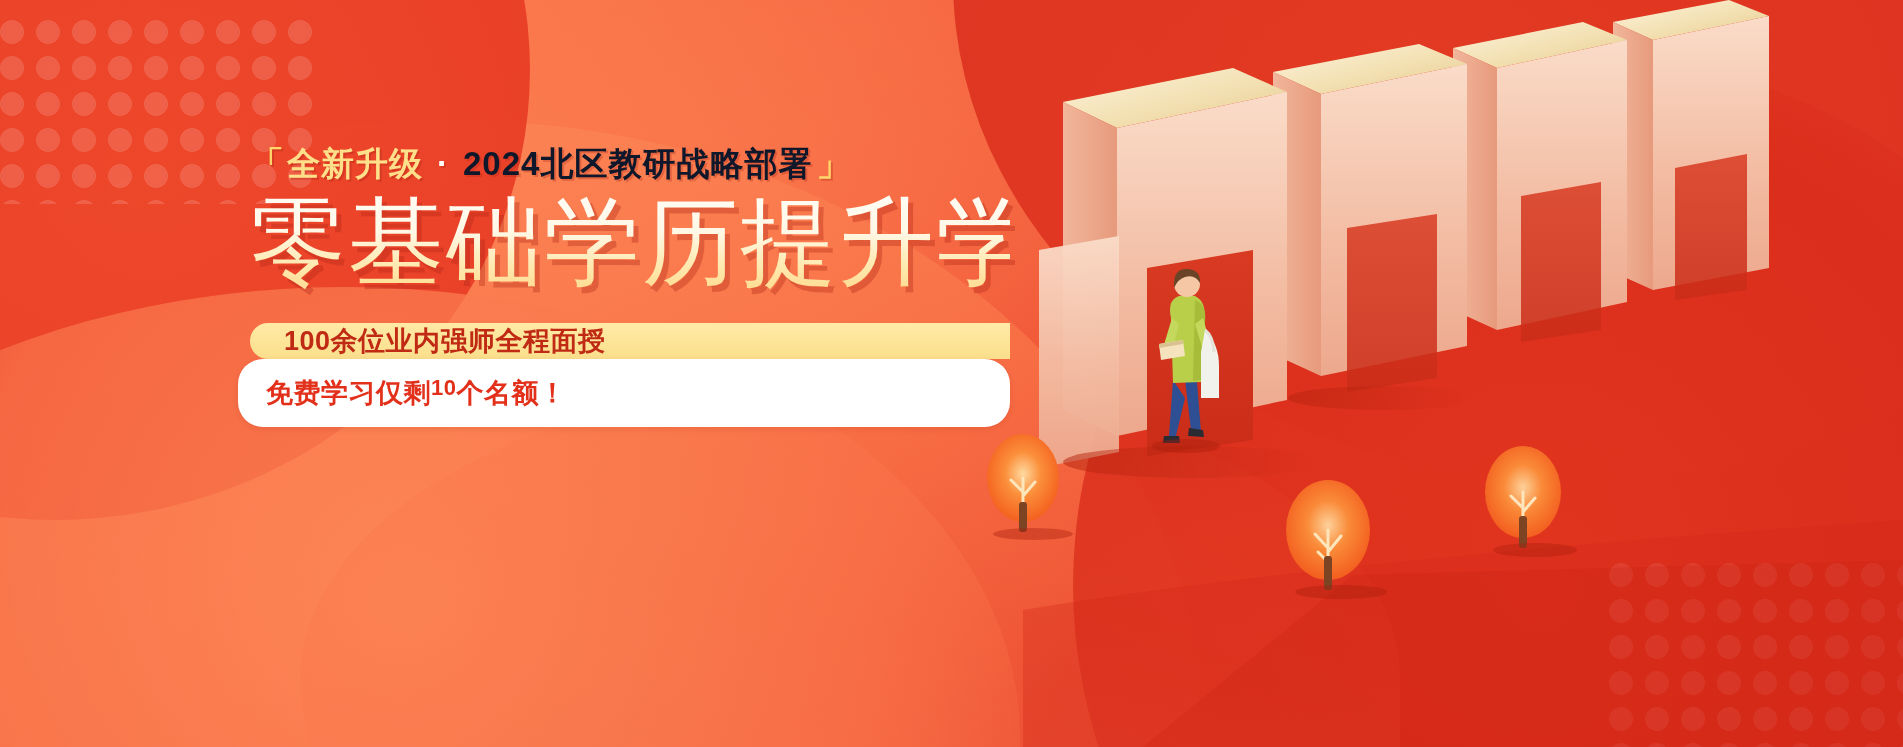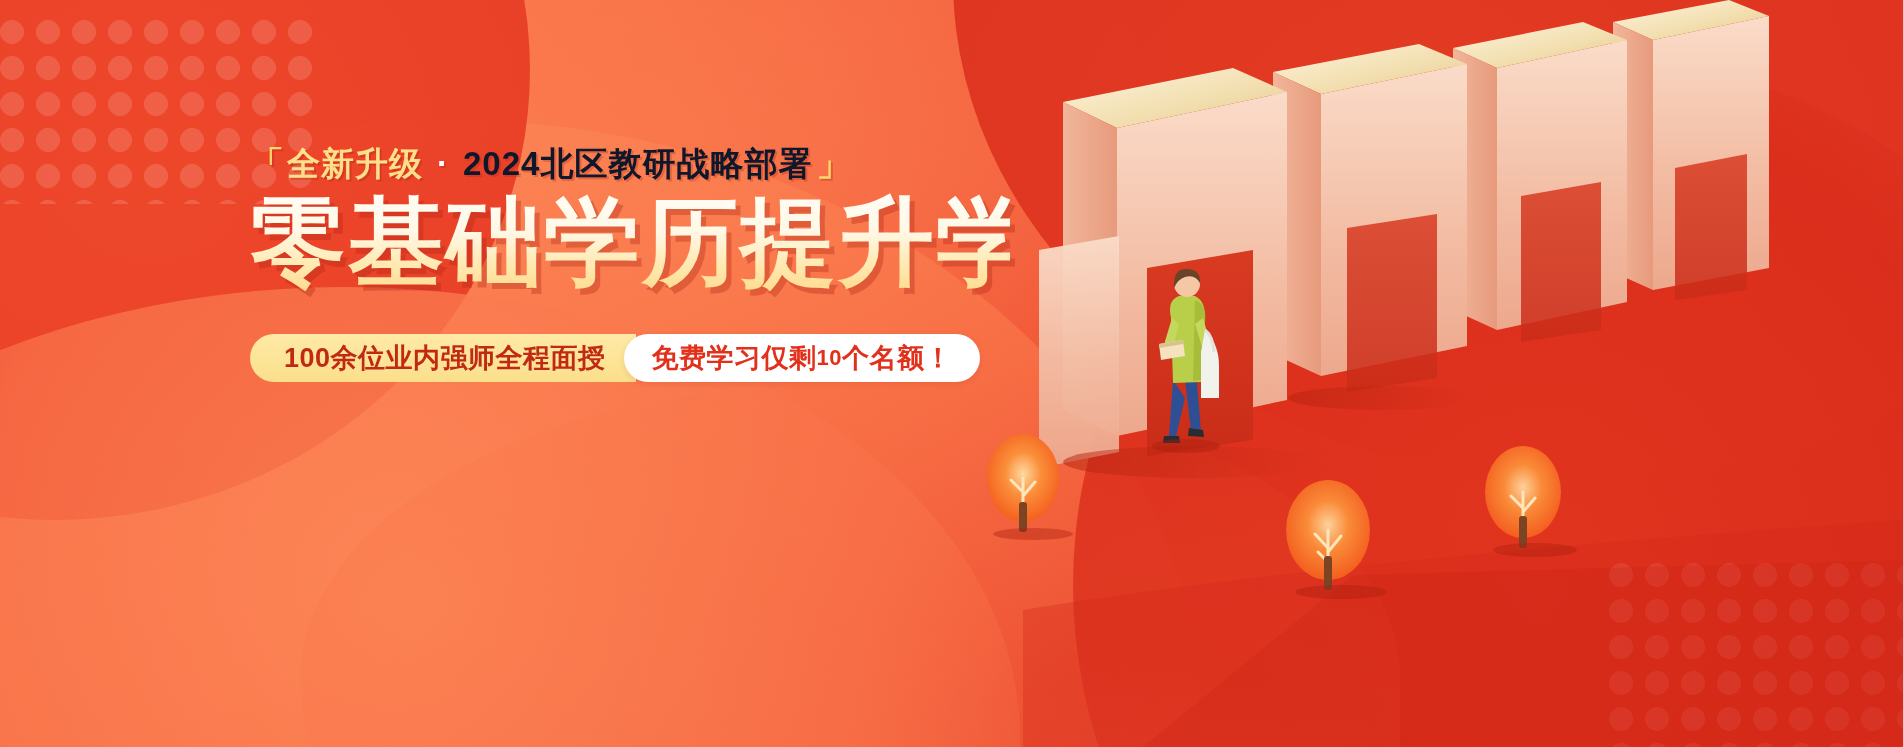--- a/index.html
+++ b/index.html
@@ -120,50 +120,51 @@
     margin:0 14px;
     text-shadow:2px 2px 0 rgba(170,32,18,.28);
   }
   .eyebrow .white{
     color:#0f172a;
     text-shadow:2px 2px 0 rgba(170,32,18,.28);
   }
 
   .headline{
     font-size:96px;
-    font-weight:700;
+    font-weight:400;
     line-height:1.12;
     white-space:nowrap;
     letter-spacing:2px;
     margin:8px 0 8px 0;
     background:linear-gradient(180deg,#fffdf6 0%,#fff8e6 40%,#ffe9b0 72%,#ffd98a 100%);
     -webkit-background-clip:text;
     background-clip:text;
     color:transparent;
     -webkit-text-fill-color:transparent;
     filter:drop-shadow(5px 6px 0 rgba(176,35,20,.34));
   }
 
   .pillrow{
     display:flex;align-items:stretch;
-    margin-top:38px;
+    margin-top:27px;
     height:48px;
+    flex-direction:column;
   }
   .pill-left{
     display:flex;align-items:center;
     background:#fbe08d;
     background:linear-gradient(180deg,#ffeaa6 0%,#fadf8b 100%);
     border-radius:25px 0 0 25px;
     padding:0 30px 0 34px;
     color:#c02a14;
     font-size:27px;font-weight:700;
     letter-spacing:.5px;white-space:nowrap;
   }
   .pill-right{
-    display:flex;align-items:center;
+    display:flex;align-items:flex-start;
     background:#ffffff;
     border-radius:25px;
     margin-left:-12px;
     padding:16px 28px;
     color:#e2301a;
     font-size:27px;font-weight:700;
     letter-spacing:.5px;white-space:nowrap;
     box-shadow:0 2px 6px rgba(150,25,12,.12);
   }
   .pill-right .big{font-size:22px;}

